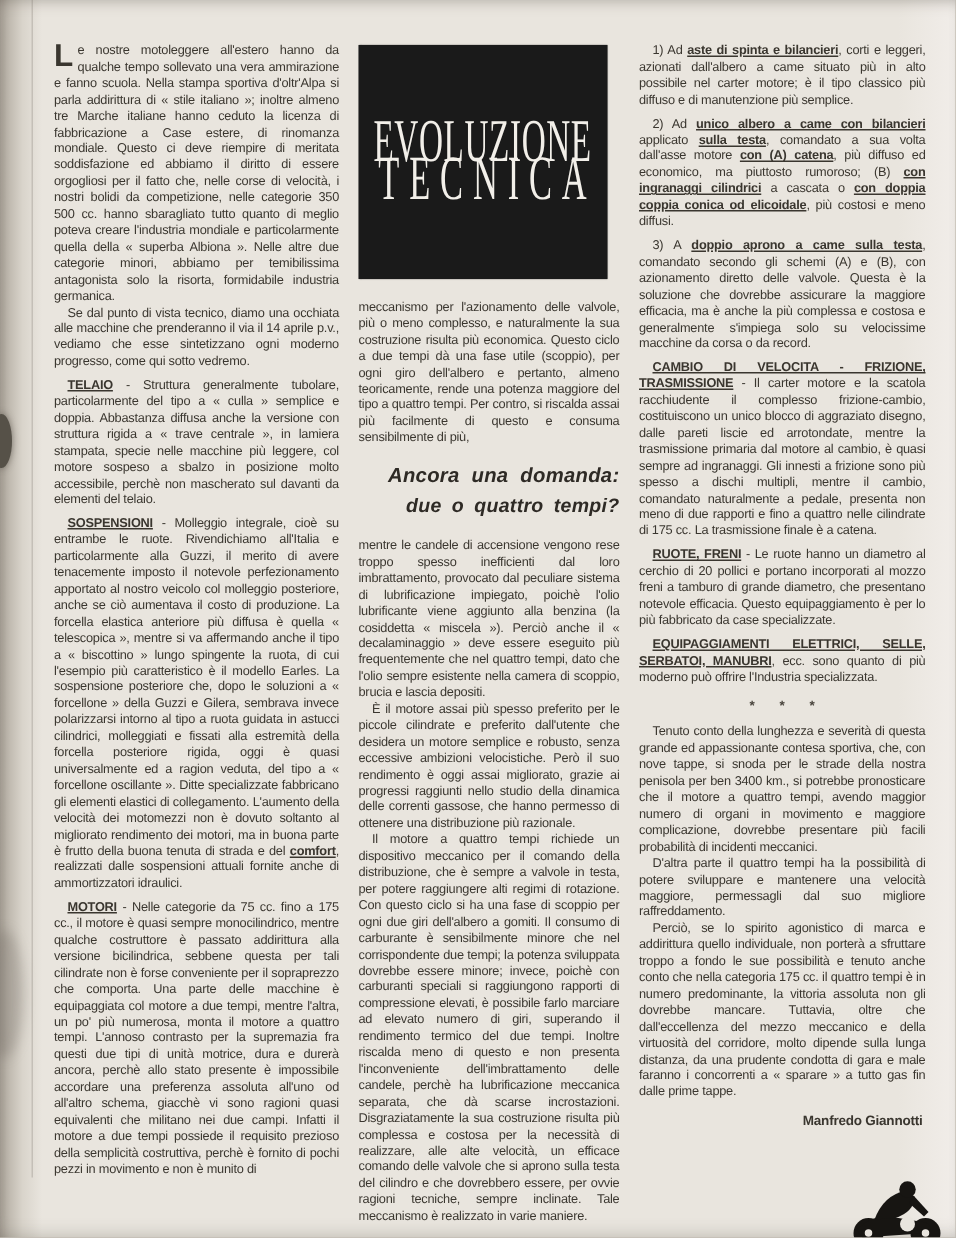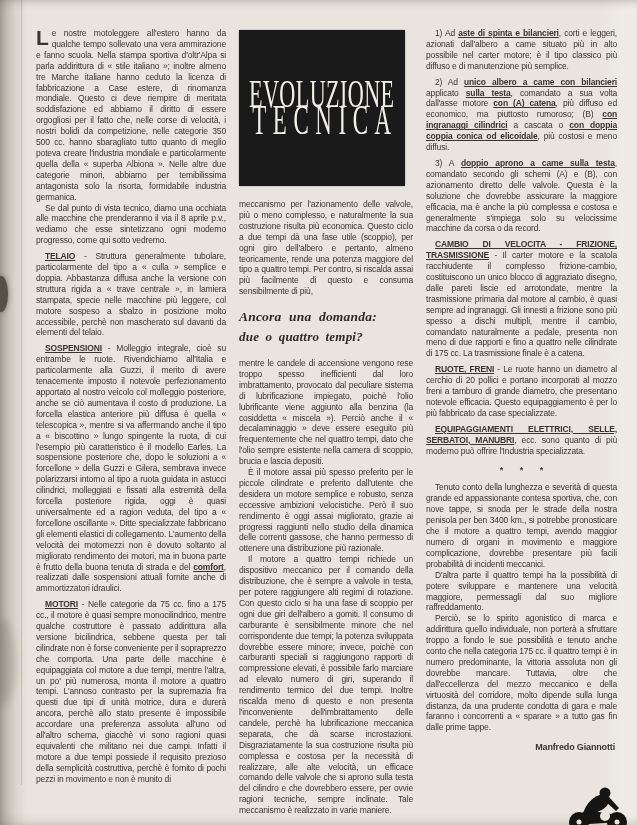--- a/index.html
+++ b/index.html
@@ -27,42 +27,42 @@
   .bold  { font-weight:bold;text-decoration:underline; }
   .dropcap { float:left; font-size:21px; line-height:17px; font-weight:bold; padding:1px 3px 0 0; }
 
   .title-box { width:166px; height:156px; background:#1a1a1a; margin:2px 0 13px 0;
                display:flex; flex-direction:column; align-items:center; justify-content:center;
                box-shadow:0 0 1px rgba(0,0,0,.6); }
   .title-line { display:block; color:#f2efe9; font-family:"Liberation Serif", serif; white-space:nowrap; }
   .title-line.l1 { font-size:27px; letter-spacing:.5px; transform:scale(.82,1.5); margin-bottom:16px; }
   .title-line.l2 { font-size:28px; letter-spacing:8px; padding-left:8px; transform:scale(.82,1.5); }
 
-  .question { text-align:left; margin:15px 0 15px; font-family:Liberation Serif, serif;
+  .question { text-align:right; margin:15px 0 15px; font-family:Liberation Sans, sans-serif;
               font-weight:bold; font-style:italic; color:#2e2a25; }
   .question .q1 { font-size:13.5px; word-spacing:4px; margin-bottom:9px; letter-spacing:.2px; }
   .question .q2 { font-size:13px; word-spacing:3px; letter-spacing:.2px; }
 
   .stars { text-align:center; margin:8px 0 7px; font-size:9px; letter-spacing:7px; padding-left:7px;
            color:#49443c; font-weight:bold; }
   .signature { text-align:right; font-weight:bold; margin-top:9px; padding-right:2px; font-size:9px; }
 
   .moto { position:absolute; right:2px; bottom:-9px; }
 </style>
 </head>
 <body>
 
 <div class="page">
   <div class="gutter-line"></div>
   <div class="hole"></div>
   <div class="smudge"></div>
 
   <div class="col col1">
       <p class="para"><span class="dropcap">L</span><span>e nostre motoleggere all'estero hanno da qualche tempo sollevato una vera ammirazione e fanno scuola. Nella stampa sportiva d'oltr'Alpa si parla addirittura di « stile italiano »; inoltre almeno tre Marche italiane hanno ceduto la licenza di fabbricazione a Case estere, di rinomanza mondiale. Questo ci deve riempire di meritata soddisfazione ed abbiamo il diritto di essere orgogliosi per il fatto che, nelle corse di velocità, i nostri bolidi da competizione, nelle categorie 350 500 cc. hanno sbaragliato tutto quanto di meglio poteva creare l'industria mondiale e particolarmente quella della « superba Albiona ». Nelle altre due categorie minori, abbiamo per temibilissima antagonista solo la risorta, formidabile industria germanica.</span></p>
-      <p class="para ind"><span>Se dal punto di vista tecnico, diamo una occhiata alle macchine che prenderanno il via il 8 aprile p.v., vediamo che esse sintetizzano ogni moderno progresso, come qui sotto vedremo.</span></p>
+      <p class="para ind"><span>Se dal punto di vista tecnico, diamo una occhiata alle macchine che prenderanno il via il 14 aprile p.v., vediamo che esse sintetizzano ogni moderno progresso, come qui sotto vedremo.</span></p>
       <p class="para ind gap"><span class="bold">TELAIO</span><span> - Struttura generalmente tubolare, particolarmente del tipo a « culla » semplice e doppia. Abbastanza diffusa anche la versione con struttura rigida a « trave centrale », in lamiera stampata, specie nelle macchine più leggere, col motore sospeso a sbalzo in posizione molto accessibile, perchè non mascherato sul davanti da elementi del telaio.</span></p>
       <p class="para ind gap"><span class="bold">SOSPENSIONI</span><span> - Molleggio integrale, cioè su entrambe le ruote. Rivendichiamo all'Italia e particolarmente alla Guzzi, il merito di avere tenacemente imposto il notevole perfezionamento apportato al nostro veicolo col molleggio posteriore, anche se ciò aumentava il costo di produzione. La forcella elastica anteriore più diffusa è quella « telescopica », mentre si va affermando anche il tipo a « biscottino » lungo spingente la ruota, di cui l'esempio più caratteristico è il modello Earles. La sospensione posteriore che, dopo le soluzioni a « forcellone » della Guzzi e Gilera, sembrava invece polarizzarsi intorno al tipo a ruota guidata in astucci cilindrici, molleggiati e fissati alla estremità della forcella posteriore rigida, oggi è quasi universalmente ed a ragion veduta, del tipo a « forcellone oscillante ». Ditte specializzate fabbricano gli elementi elastici di collegamento. L'aumento della velocità dei motomezzi non è dovuto soltanto al migliorato rendimento dei motori, ma in buona parte è frutto della buona tenuta di strada e del </span><span class="bold">comfort</span><span>, realizzati dalle sospensioni attuali fornite anche di ammortizzatori idraulici.</span></p>
       <p class="para ind gap"><span class="bold">MOTORI</span><span> - Nelle categorie da 75 cc. fino a 175 cc., il motore è quasi sempre monocilindrico, mentre qualche costruttore è passato addirittura alla versione bicilindrica, sebbene questa per tali cilindrate non è forse conveniente per il sopraprezzo che comporta. Una parte delle macchine è equipaggiata col motore a due tempi, mentre l'altra, un po' più numerosa, monta il motore a quattro tempi. L'annoso contrasto per la supremazia fra questi due tipi di unità motrice, dura e durerà ancora, perchè allo stato presente è impossibile accordare una preferenza assoluta all'uno od all'altro schema, giacchè vi sono ragioni quasi equivalenti che militano nei due campi. Infatti il motore a due tempi possiede il requisito prezioso della semplicità costruttiva, perchè è fornito di pochi pezzi in movimento e non è munito di</span></p>
     </div>
 
   <div class="col col2">
     <div class="title-box">
       <span class="title-line l1">EVOLUZIONE</span>
       <span class="title-line l2">TECNICA</span>
     </div>

